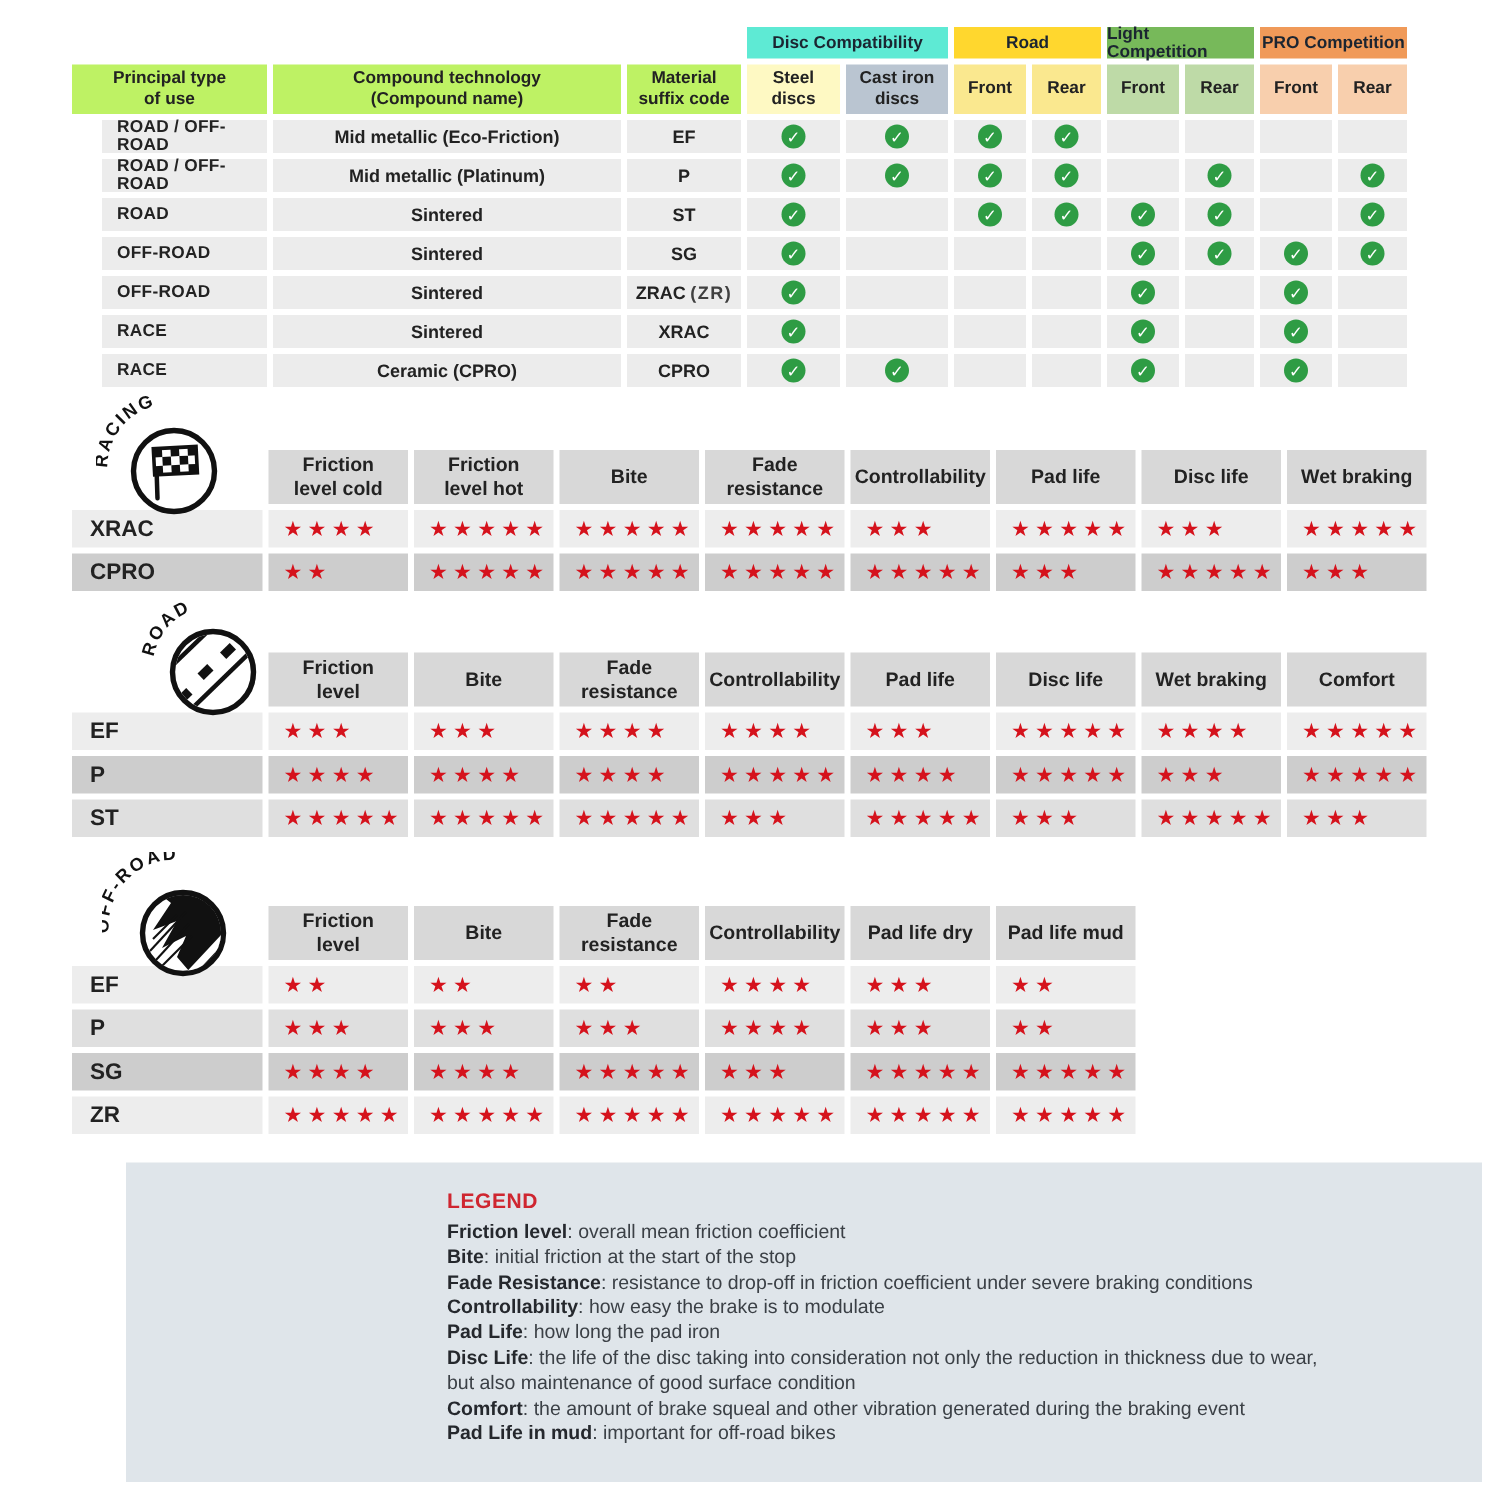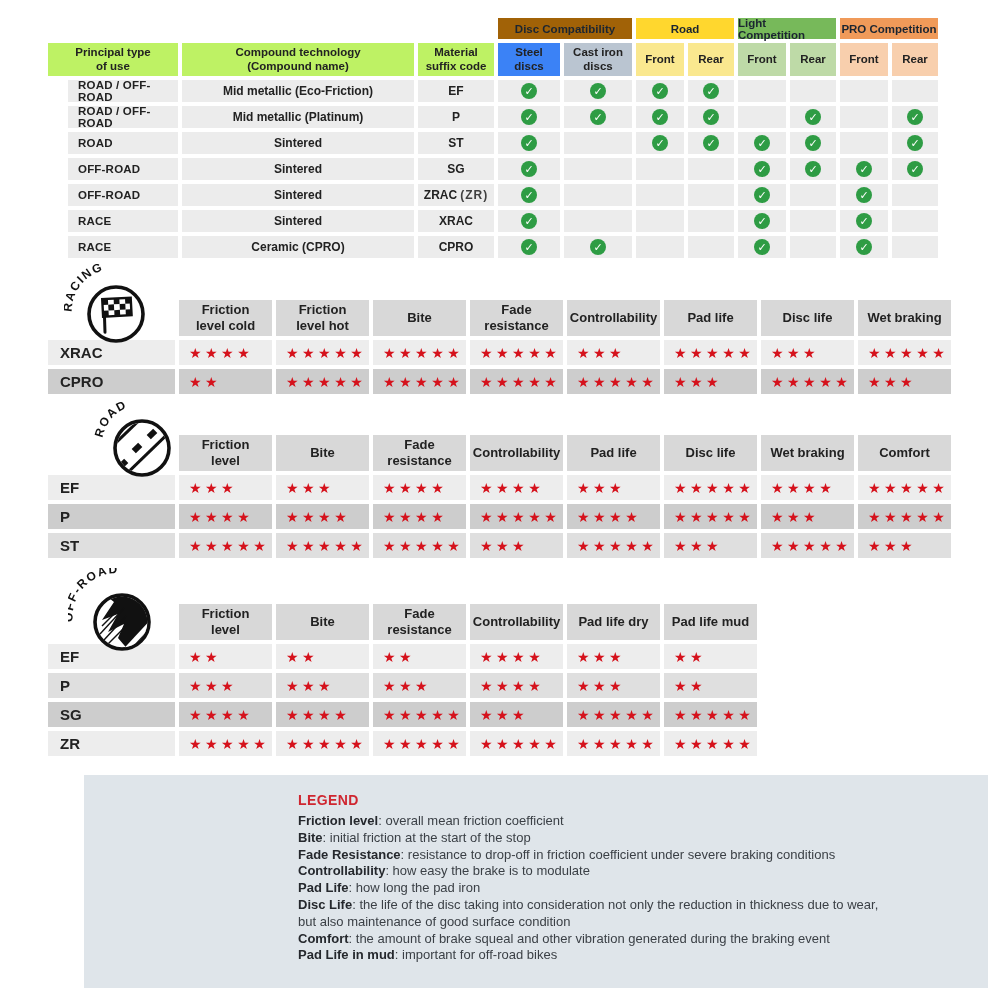--- a/index.html
+++ b/index.html
@@ -62,31 +62,31 @@
   .term{font-weight:bold;color:#25282d;}
 </style>
 </head>
 <body>
 
 <div class="page">
 
   <section class="compat">
     <div class="compat-grid" id="compatGrid">
         <div class="g-spacer" style="grid-column: 1 / span 3;"></div>
-        <div class="g-head" style="background: #a16207;">Disc Compatibility</div>
+        <div class="g-head" style="background: #5eead4;">Disc Compatibility</div>
         <div class="g-head" style="background: rgb(255, 215, 46);">Road</div>
         <div class="g-head" style="background: rgb(119, 185, 90);">Light Competition</div>
         <div class="g-head" style="background: rgb(240, 154, 89);">PRO Competition</div>
         <div class="c-head">Principal type
 of use</div>
         <div class="c-head">Compound technology
 (Compound name)</div>
         <div class="c-head">Material
 suffix code</div>
-        <div class="c-head" style="background: #3b82f6;">Steel
+        <div class="c-head" style="background: #fef9c3;">Steel
 discs</div>
         <div class="c-head" style="background: rgb(186, 197, 209);">Cast iron
 discs</div>
         <div class="c-head" style="background: rgb(250, 232, 143);">Front</div>
         <div class="c-head" style="background: rgb(250, 232, 143);">Rear</div>
         <div class="c-head" style="background: rgb(190, 218, 167);">Front</div>
         <div class="c-head" style="background: rgb(190, 218, 167);">Rear</div>
         <div class="c-head" style="background: rgb(248, 207, 173);">Front</div>
         <div class="c-head" style="background: rgb(248, 207, 173);">Rear</div>
         <div class="c-cell use">ROAD / OFF-ROAD</div>

